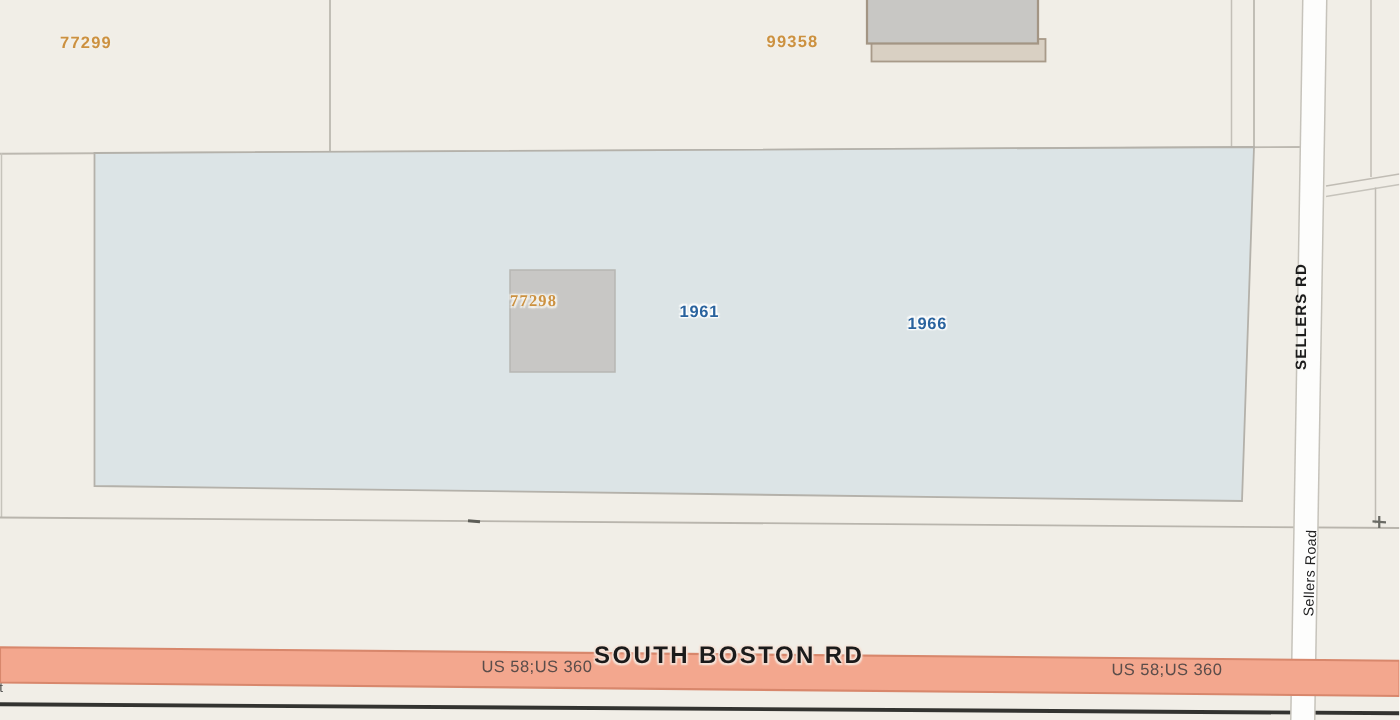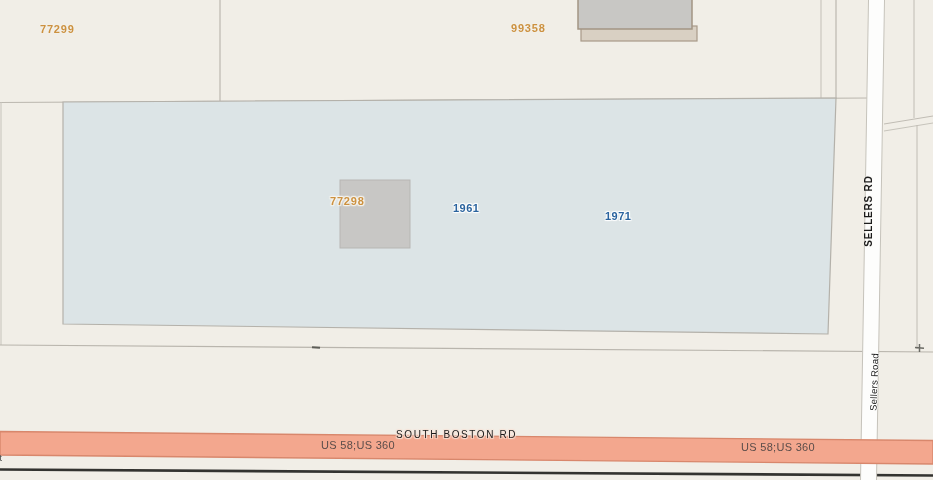--- a/index.html
+++ b/index.html
@@ -55,22 +55,22 @@
     font-size: 9.5px;
     font-weight: 400;
     letter-spacing: 0.3px;
     transform: translate(-50%, -50%) rotate(-88deg);
     text-shadow:
       -1px 0 1px #ffffff, 1px 0 1px #ffffff,
       0 -1px 1px #ffffff, 0 1px 1px #ffffff;
   }
   .hwy-name-lbl {
     color: #1b1b1b;
-    font-size: 10px;
-    font-weight: normal;
+    font-size: 16px;
+    font-weight: bold;
     letter-spacing: 1.6px;
     text-shadow:
       -1px -1px 1px #f6e2d7, 1px -1px 1px #f6e2d7,
       -1px 1px 1px #f6e2d7, 1px 1px 1px #f6e2d7;
   }
   .hwy-shield-lbl {
     color: #5b4d4a;
     font-size: 11px;
     font-weight: 400;
     letter-spacing: 0.3px;
@@ -118,25 +118,25 @@
     <rect x="581" y="26" width="116" height="15" fill="#d9d0c3" stroke="#a89a89" stroke-width="1.2"></rect>
     <rect x="578" y="-8" width="114" height="37" fill="#c8c7c4" stroke="#a39584" stroke-width="1.5"></rect>
 
     <rect x="340" y="180" width="70" height="68" fill="#c8c7c5" stroke="#b7b6b3" stroke-width="1"></rect>
   </svg>
 
   <div class="lbl parcel-lbl" style="left:40px; top:23px;">77299</div>
 
   <div class="lbl parcel-lbl" style="left:511px; top:22px;">99358</div>
 
-  <div class="lbl parcel-lbl halo-strong" style="left:330px; top:195px;">77298</div>
+  <div class="lbl parcel-lbl halo-strong" style="left:340px; top:195px;font-family:Liberation Serif, serif;">77298</div>
 
   <div class="lbl addr-lbl" style="left:453px; top:202px;">1961</div>
 
-  <div class="lbl addr-lbl" style="left:605px; top:210px;">1971</div>
+  <div class="lbl addr-lbl" style="left:605px; top:210px;">1966</div>
 
   <div class="lbl road-lbl-vert" style="left:868px; top:211px;">SELLERS RD</div>
 
   <div class="lbl road-lbl-vert2" style="left:874px; top:382px;">Sellers Road</div>
 
   <div class="lbl hwy-name-lbl" style="left:396px; top:429px;">SOUTH BOSTON RD</div>
 
   <div class="lbl hwy-shield-lbl" style="left:321px; top:439px;">US 58;US 360</div>
 
   <div class="lbl hwy-shield-lbl" style="left:741px; top:441px;">US 58;US 360</div>

